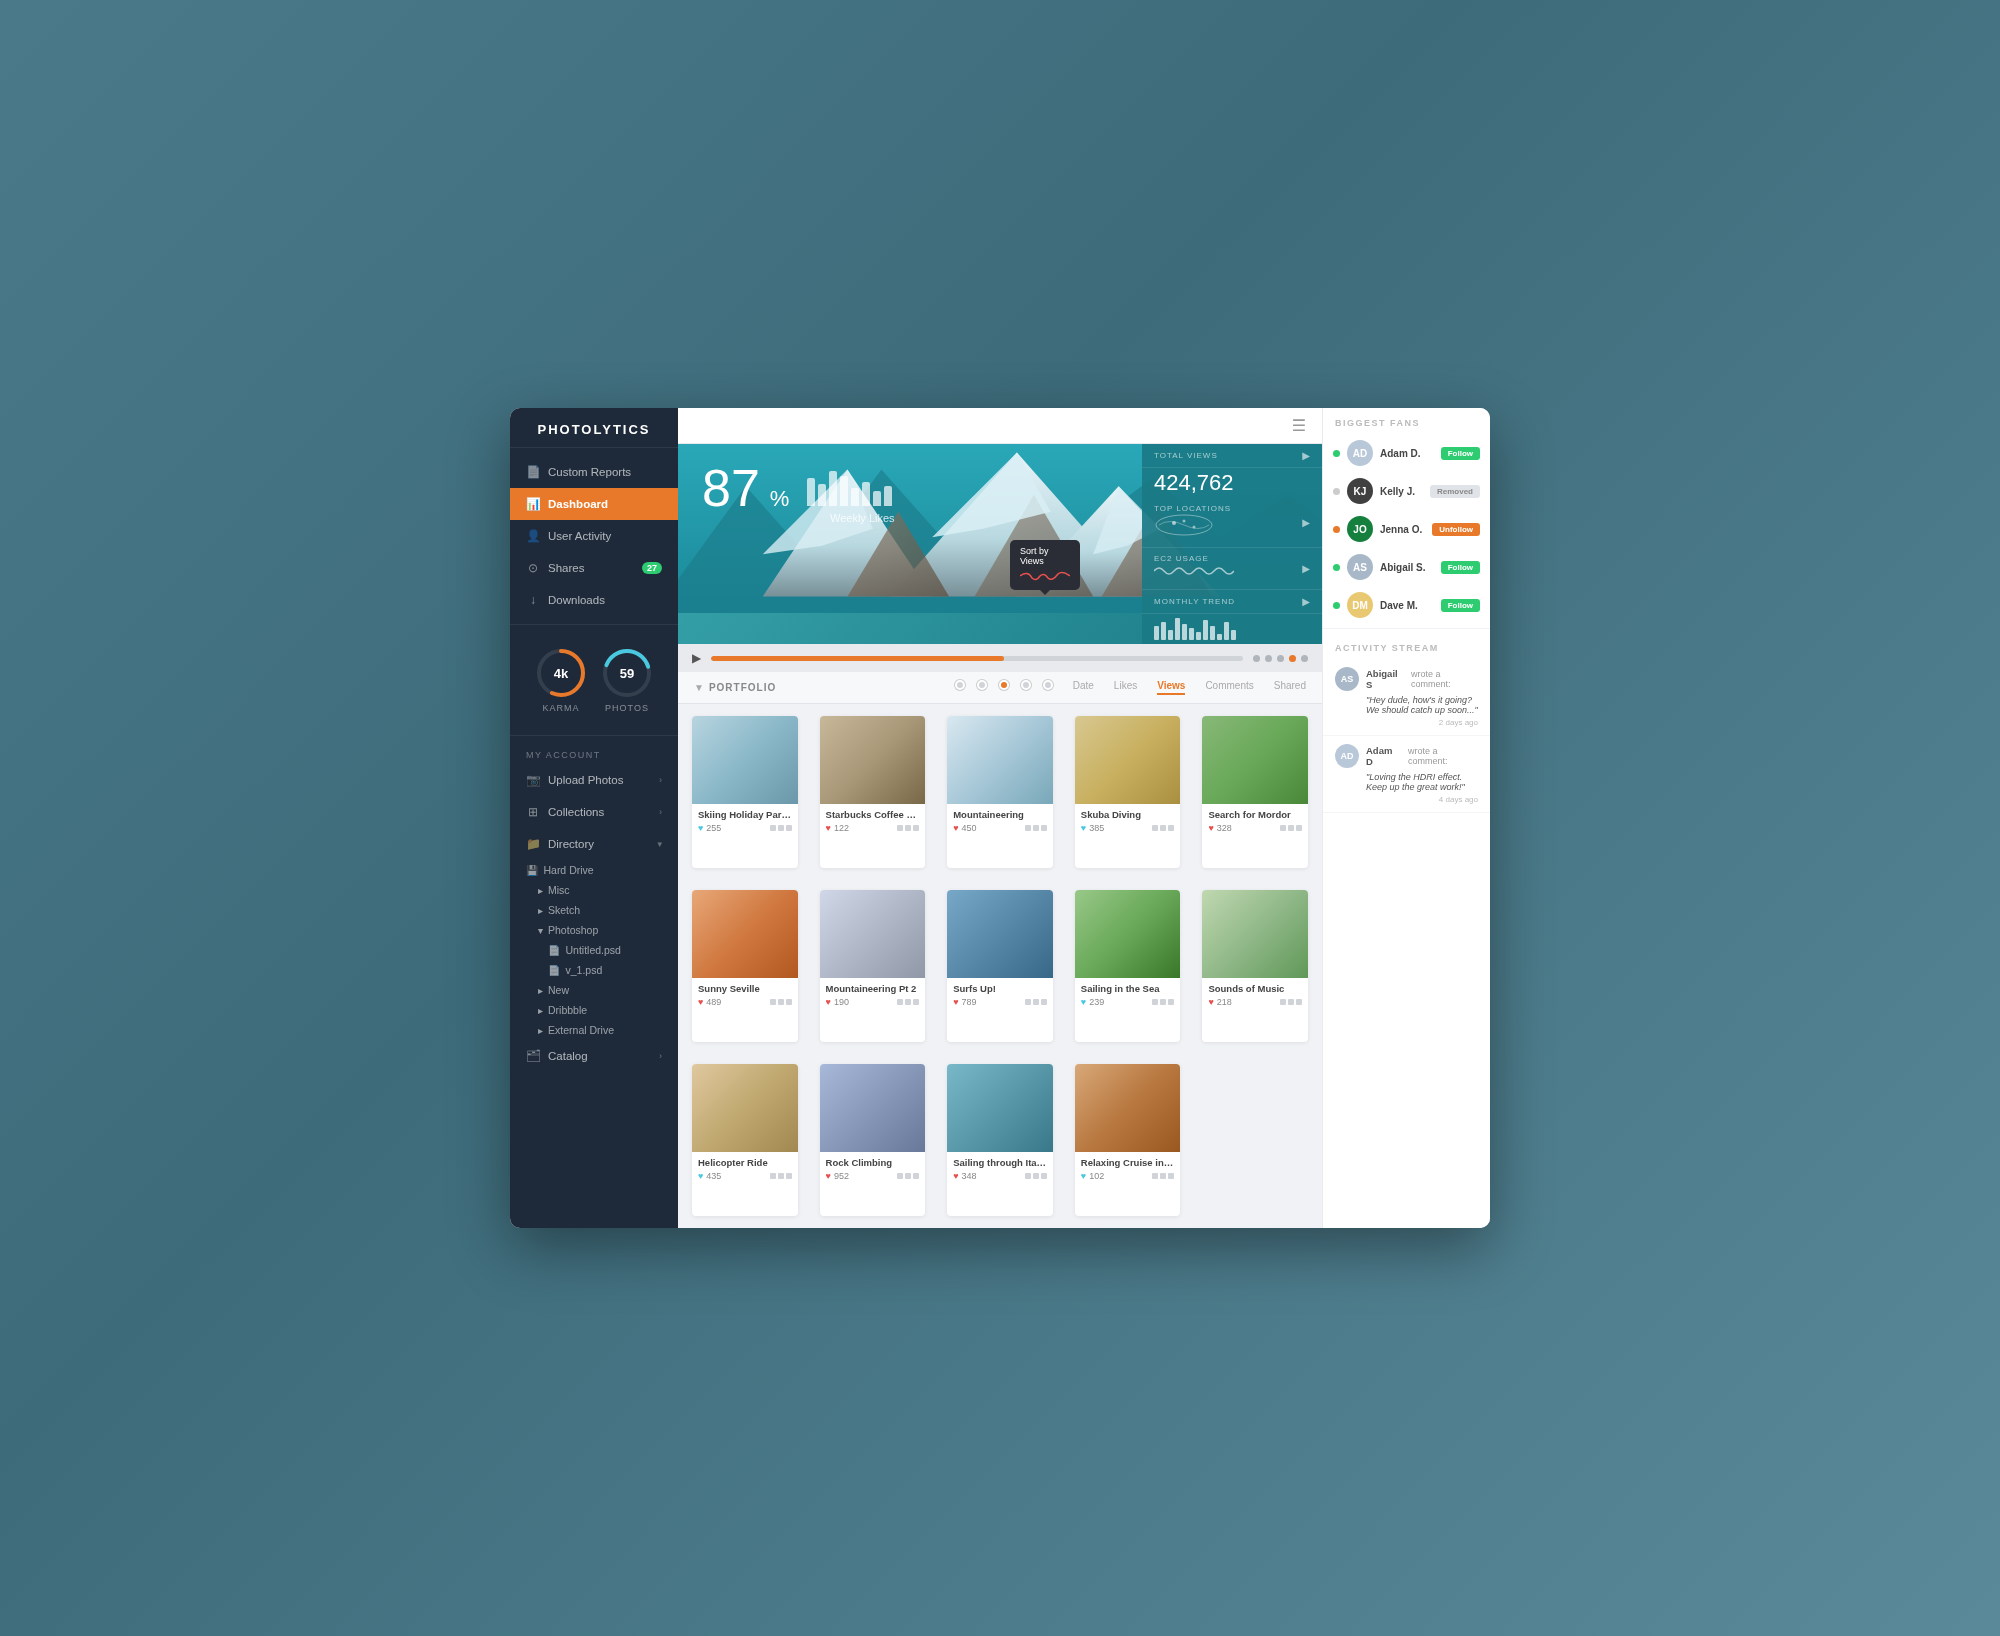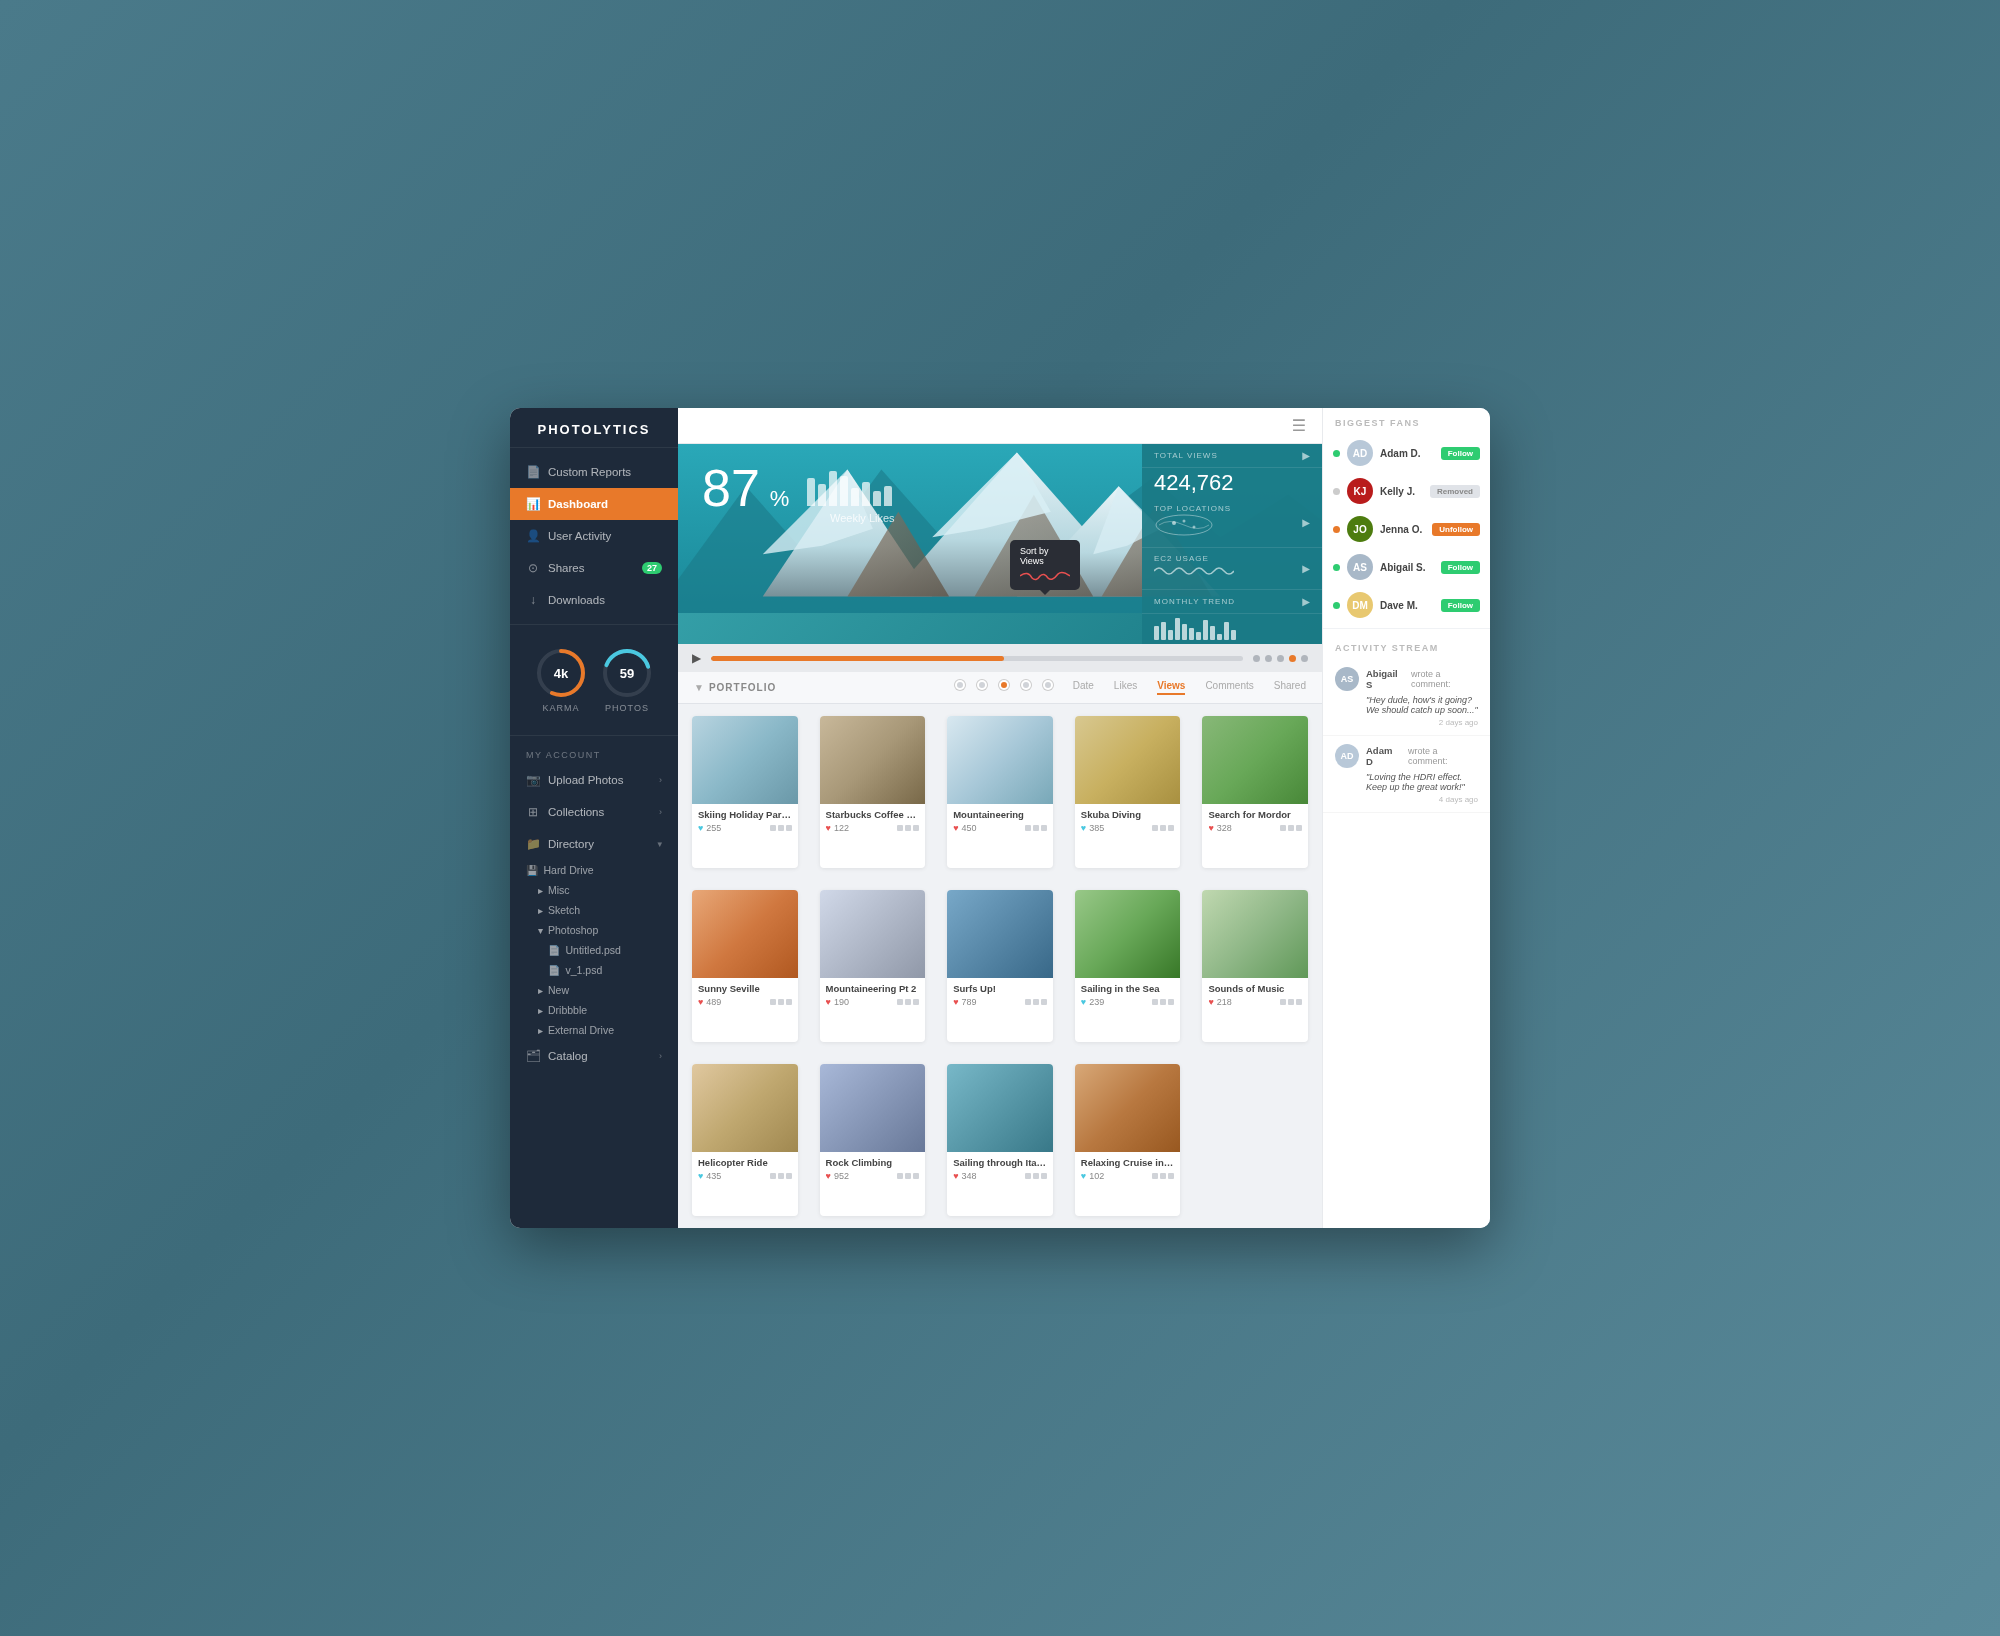--- a/index.html
+++ b/index.html
@@ -1086,27 +1086,27 @@
     <div class="rs-section-label">BIGGEST FANS</div>
     <div id="fans-container">
         <div class="fan-item">
     <div class="fan-dot" style="background:#2ecc71"></div>
     <div class="fan-avatar" style="background:#b8c8d8">AD</div>
     <span class="fan-name">Adam D.</span>
     <button class="fan-btn follow">Follow</button>
   </div>
         <div class="fan-item">
     <div class="fan-dot" style="background:#ccc"></div>
-    <div class="fan-avatar" style="background:#b91c1c">KJ</div>
+    <div class="fan-avatar" style="background:#404040">KJ</div>
     <span class="fan-name">Kelly J.</span>
     <button class="fan-btn removed">Removed</button>
   </div>
         <div class="fan-item">
     <div class="fan-dot" style="background:#e8792a"></div>
-    <div class="fan-avatar" style="background:#4d7c0f">JO</div>
+    <div class="fan-avatar" style="background:#15803d">JO</div>
     <span class="fan-name">Jenna O.</span>
     <button class="fan-btn unfollow">Unfollow</button>
   </div>
         <div class="fan-item">
     <div class="fan-dot" style="background:#2ecc71"></div>
     <div class="fan-avatar" style="background:#a8b8c8">AS</div>
     <span class="fan-name">Abigail S.</span>
     <button class="fan-btn follow">Follow</button>
   </div>
         <div class="fan-item">

